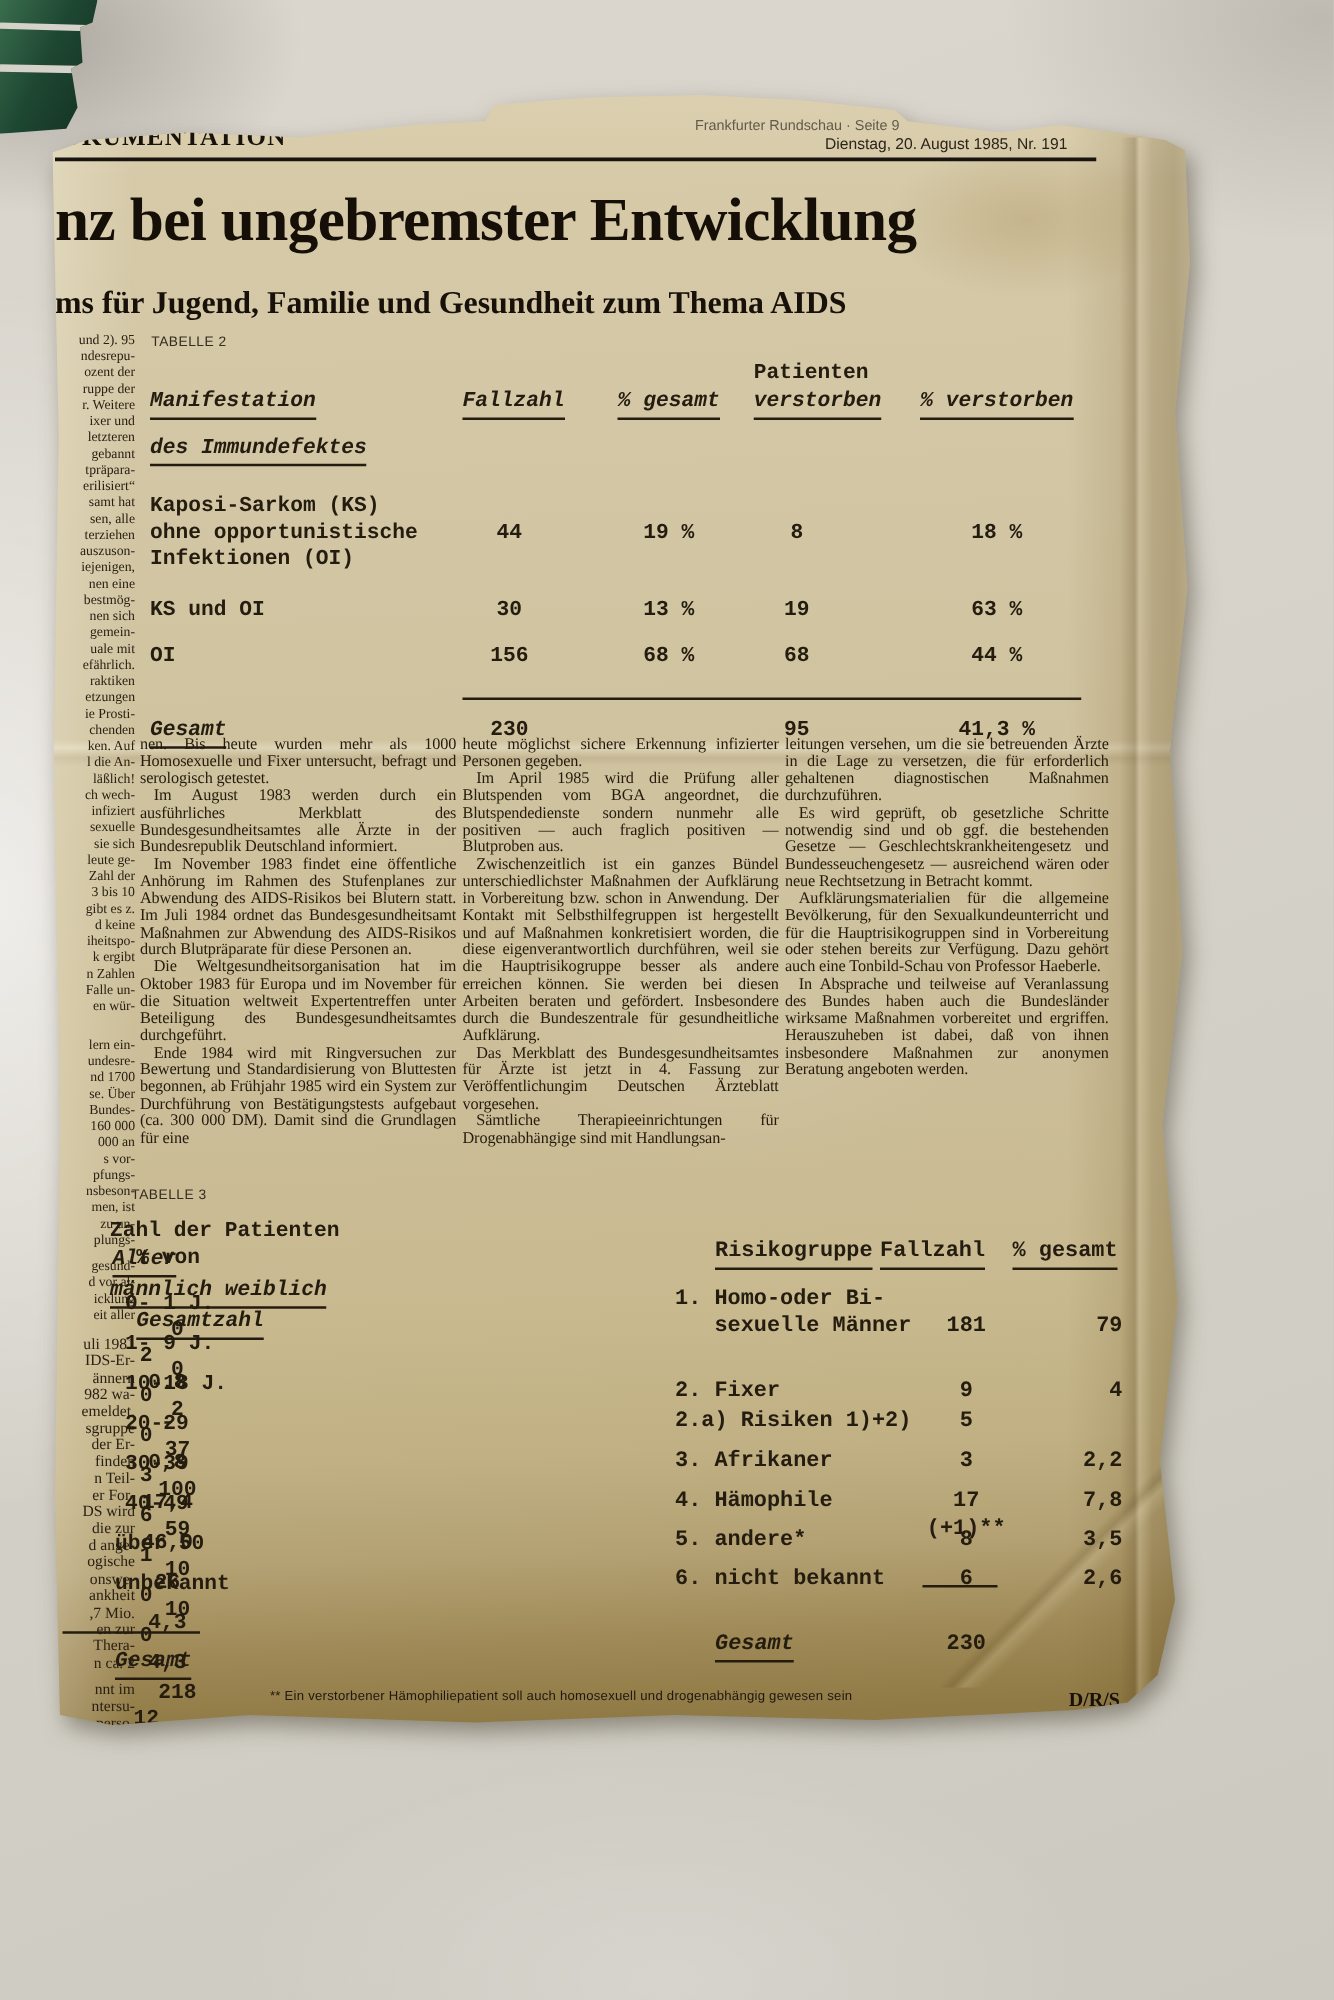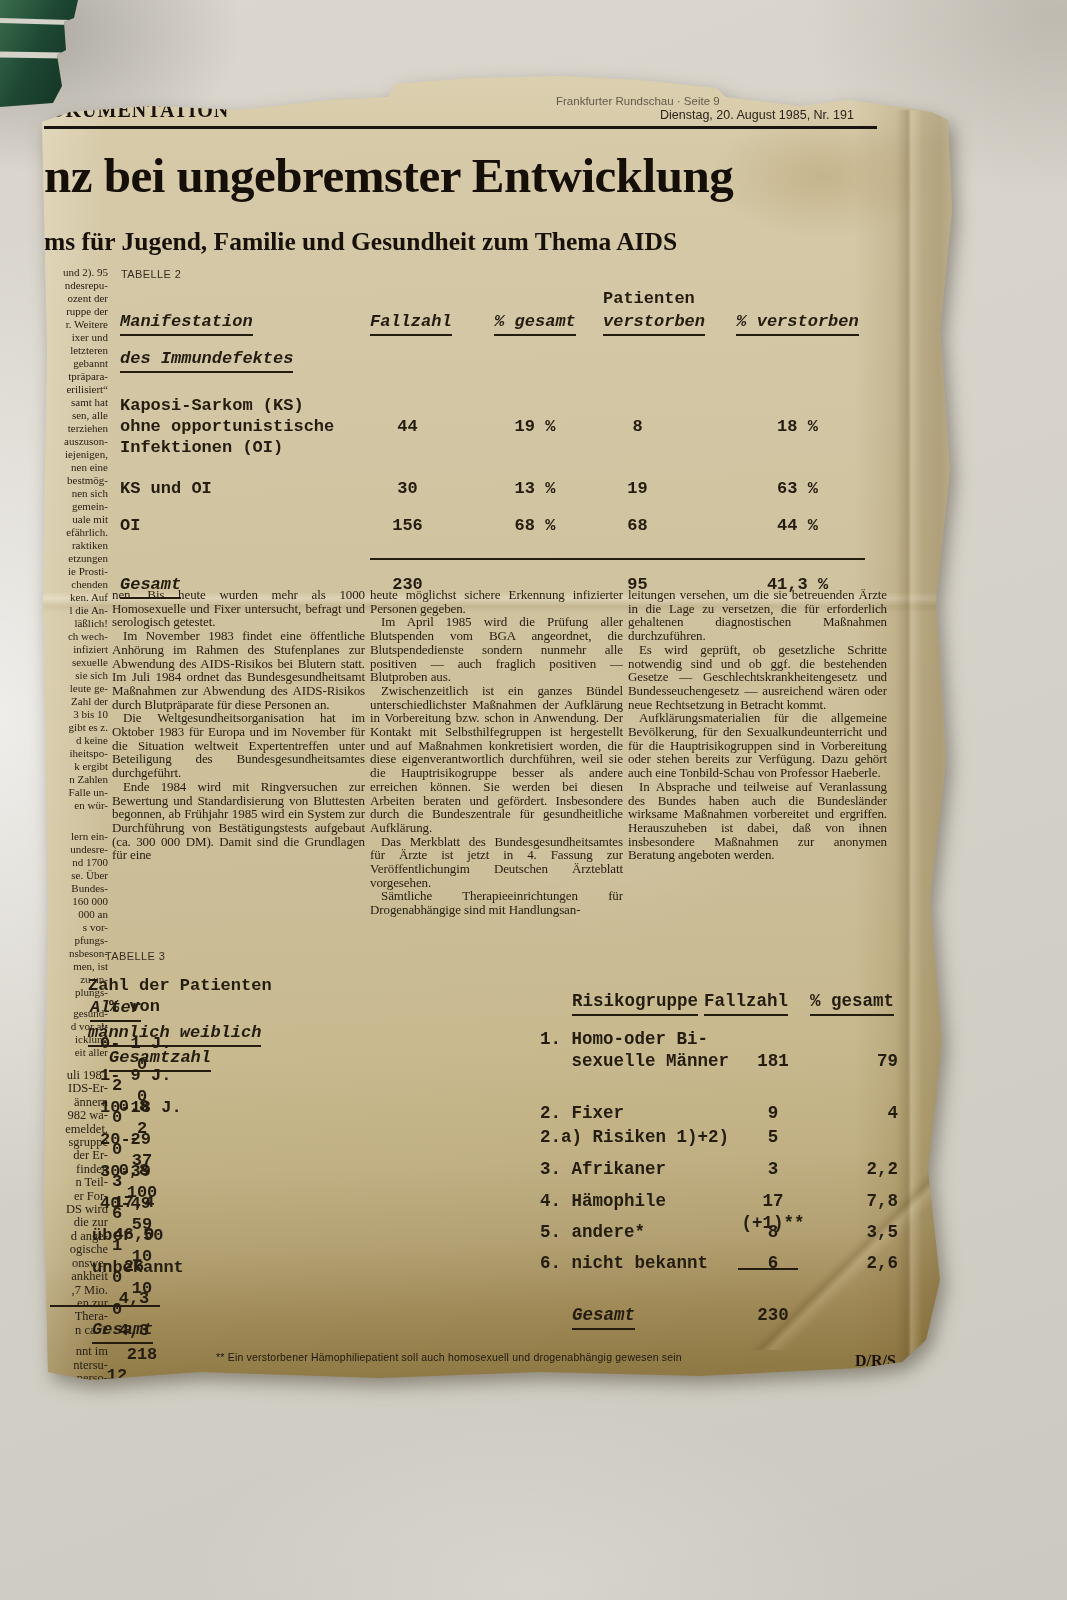--- a/index.html
+++ b/index.html
@@ -271,20 +271,21 @@
 en zur
 Thera-
 n ca. 2</div>
         <div class="frag g4 big">nnt im
 ntersu-
 perso-</div>
       </div>
 
       <div class="art col1">
         <p>nen. Bis heute wurden mehr als 1000 Homosexuelle und Fixer untersucht, befragt und serologisch getestet.</p>
+        <p>Im August 1983 werden durch ein ausführliches Merkblatt des Bundesgesundheitsamtes alle Ärzte in der Bundesrepublik Deutschland informiert.</p>
         <p>Im November 1983 findet eine öffentliche Anhörung im Rahmen des Stufenplanes zur Abwendung des AIDS-Risikos bei Blutern statt. Im Juli 1984 ordnet das Bundesgesundheitsamt Maßnahmen zur Abwendung des AIDS-Risikos durch Blutpräparate für diese Personen an.</p>
         <p>Die Weltgesundheitsorganisation hat im Oktober 1983 für Europa und im November für die Situation weltweit Expertentreffen unter Beteiligung des Bundesgesundheitsamtes durchgeführt.</p>
         <p>Ende 1984 wird mit Ringversuchen zur Bewertung und Standardisierung von Bluttesten begonnen, ab Frühjahr 1985 wird ein System zur Durchführung von Bestätigungstests aufgebaut (ca. 300 000 DM). Damit sind die Grundlagen für eine</p>
       </div>
       <div class="art col2">
         <p>heute möglichst sichere Erkennung infizierter Personen gegeben.</p>
         <p>Im April 1985 wird die Prüfung aller Blutspenden vom BGA angeordnet, die Blutspendedienste sondern nunmehr alle positiven — auch fraglich positiven — Blutproben aus.</p>
         <p>Zwischenzeitlich ist ein ganzes Bündel unterschiedlichster Maßnahmen der Aufklärung in Vorbereitung bzw. schon in Anwendung. Der Kontakt mit Selbsthilfegruppen ist hergestellt und auf Maßnahmen konkretisiert worden, die diese eigenverantwortlich durchführen, weil sie die Hauptrisikogruppe besser als andere erreichen können. Sie werden bei diesen Arbeiten beraten und gefördert. Insbesondere durch die Bundeszentrale für gesundheitliche Aufklärung.</p>
         <p>Das Merkblatt des Bundesgesundheitsamtes für Ärzte ist jetzt in 4. Fassung zur Veröffentlichungim Deutschen Ärzteblatt vorgesehen.</p>
         <p>Sämtliche Therapieeinrichtungen für Drogenabhängige sind mit Handlungsan-</p>

